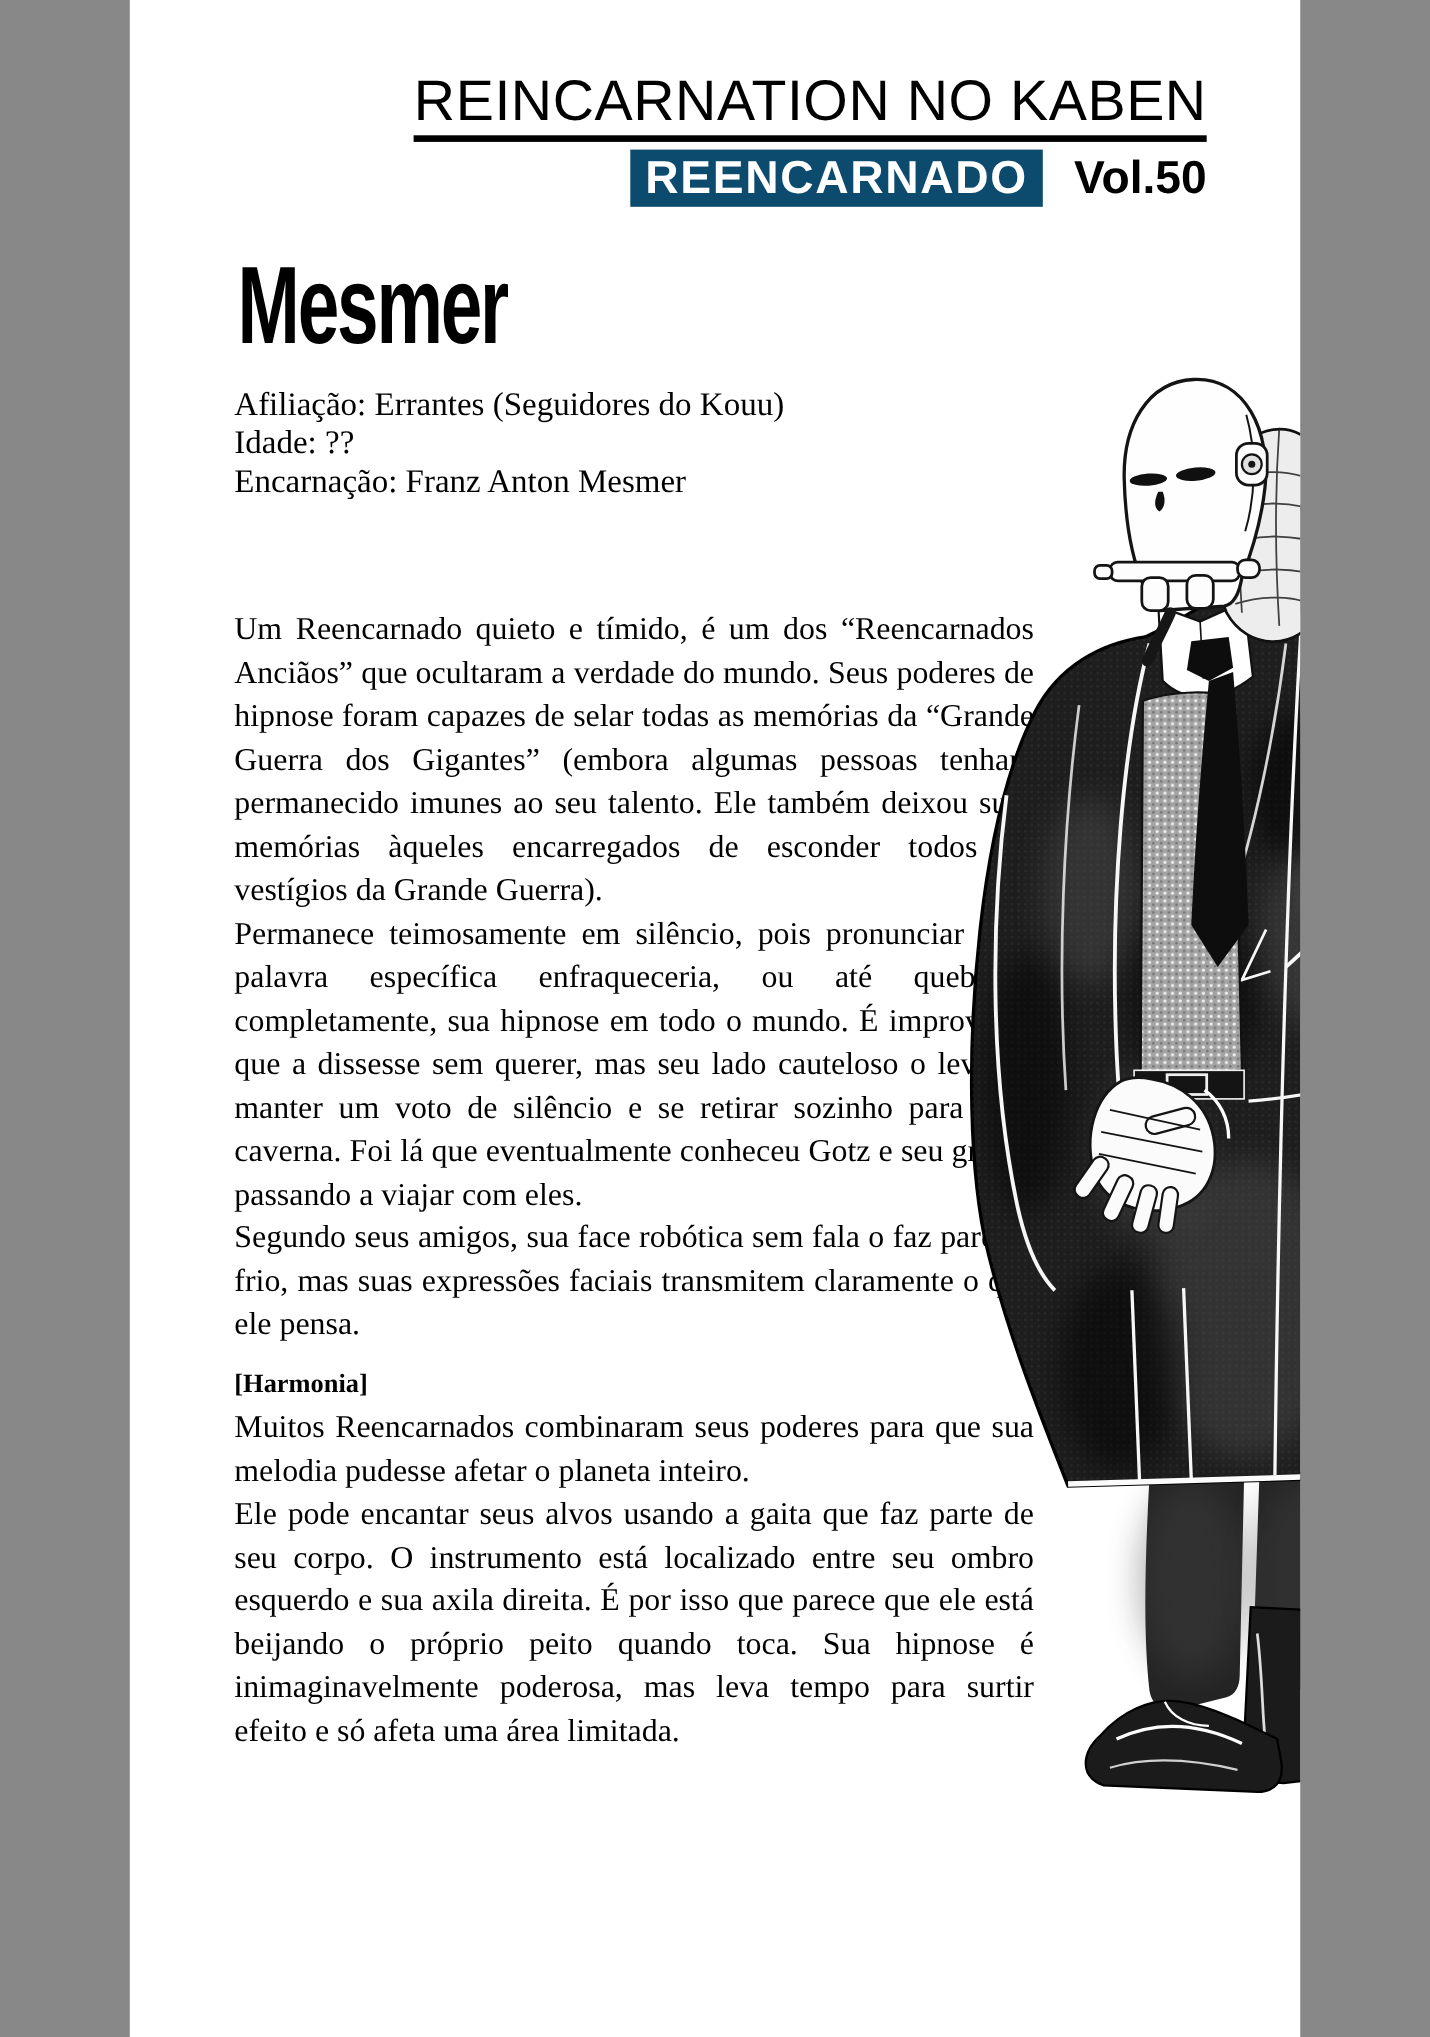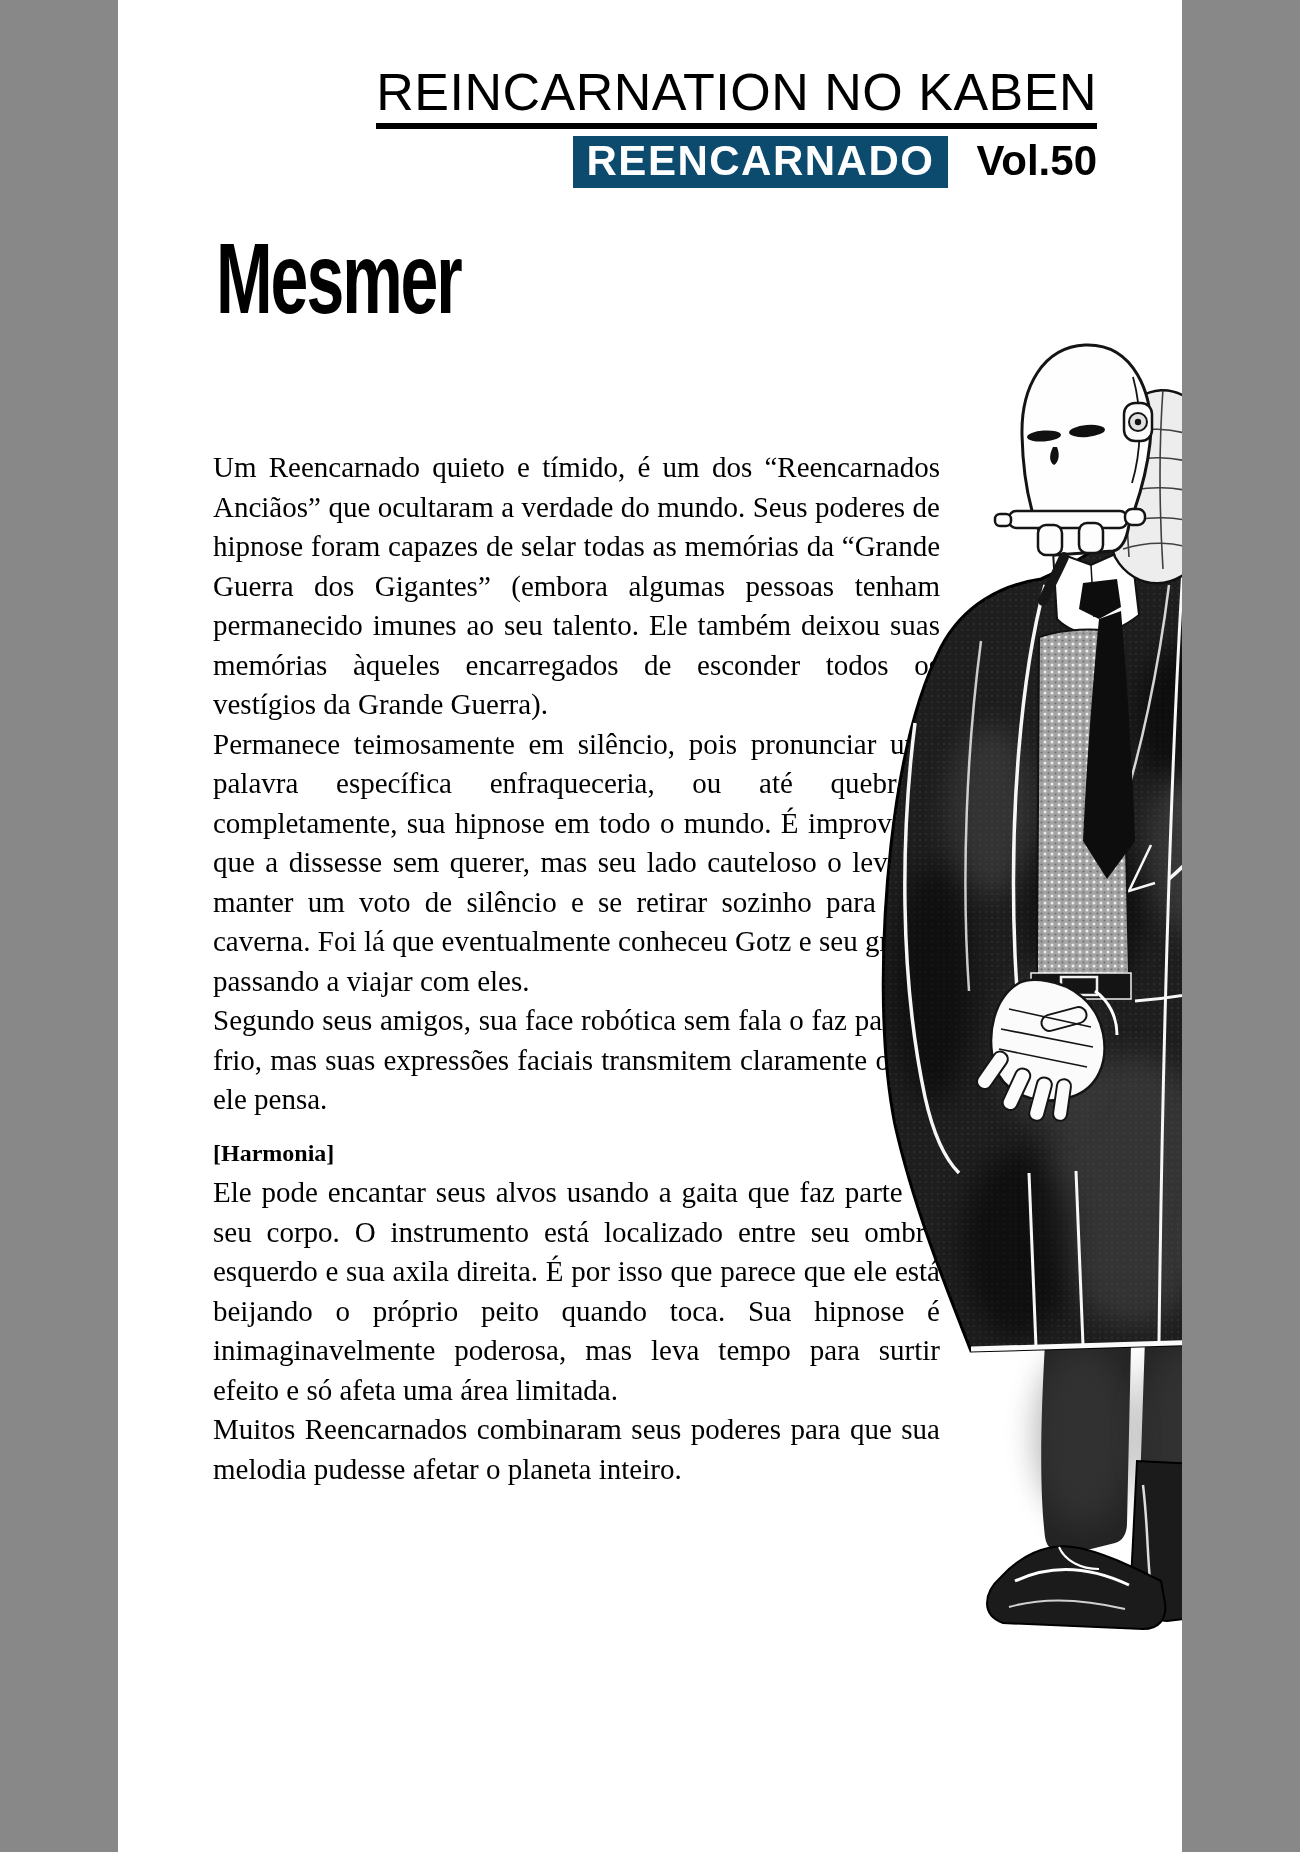--- a/index.html
+++ b/index.html
@@ -38,32 +38,37 @@
   <header class="masthead">
     <div class="series-title">REINCARNATION NO KABEN</div>
     <div class="badge-row">
       <span class="badge">REENCARNADO</span><span class="vol">Vol.50</span>
     </div>
   </header>
 
   <h1 class="char-name">Mesmer</h1>
 
   <section class="text-col">
+    <div class="profile">
+      <div class="profile-line">Afiliação: Errantes (Seguidores do Kouu)</div>
+      <div class="profile-line">Idade: ??</div>
+      <div class="profile-line">Encarnação: Franz Anton Mesmer</div>
+    </div>
 
     <div class="bio">
       <p>Um Reencarnado quieto e tímido, é um dos “Reencarnados Anciãos” que ocultaram a verdade do mundo. Seus poderes de hipnose foram capazes de selar todas as memórias da “Grande Guerra dos Gigantes” (embora algumas pessoas tenham permanecido imunes ao seu talento. Ele também deixou suas memórias àqueles encarregados de esconder todos os vestígios da Grande Guerra).</p>
       <p>Permanece teimosamente em silêncio, pois pronunciar uma palavra específica enfraqueceria, ou até quebraria completamente, sua hipnose em todo o mundo. É improvável que a dissesse sem querer, mas seu lado cauteloso o levou a manter um voto de silêncio e se retirar sozinho para uma caverna. Foi lá que eventualmente conheceu Gotz e seu grupo, passando a viajar com eles.</p>
       <p>Segundo seus amigos, sua face robótica sem fala o faz parecer frio, mas suas expressões faciais transmitem claramente o que ele pensa.</p>
     </div>
 
     <h2 class="ability-heading">[Harmonia]</h2>
 
     <div class="bio ability">
+      <p>Muitos Reencarnados combinaram seus poderes para que sua melodia pudesse afetar o planeta inteiro.</p>
       <p>Ele pode encantar seus alvos usando a gaita que faz parte de seu corpo. O instrumento está localizado entre seu ombro esquerdo e sua axila direita. É por isso que parece que ele está beijando o próprio peito quando toca. Sua hipnose é inimaginavelmente poderosa, mas leva tempo para surtir efeito e só afeta uma área limitada.</p>
-      <p>Muitos Reencarnados combinaram seus poderes para que sua melodia pudesse afetar o planeta inteiro.</p>
     </div>
   </section>
 
   <svg class="illustration" viewBox="0 0 585 1360" xmlns="http://www.w3.org/2000/svg">
     <defs>
       <pattern id="dots" width="7" height="7" patternUnits="userSpaceOnUse">
         <rect width="7" height="7" fill="#a3a3a3"></rect>
         <circle cx="2" cy="2" r="1.5" fill="#ededed"></circle>
         <circle cx="5.5" cy="5.5" r="1.1" fill="#6f6f6f"></circle>
       </pattern>

